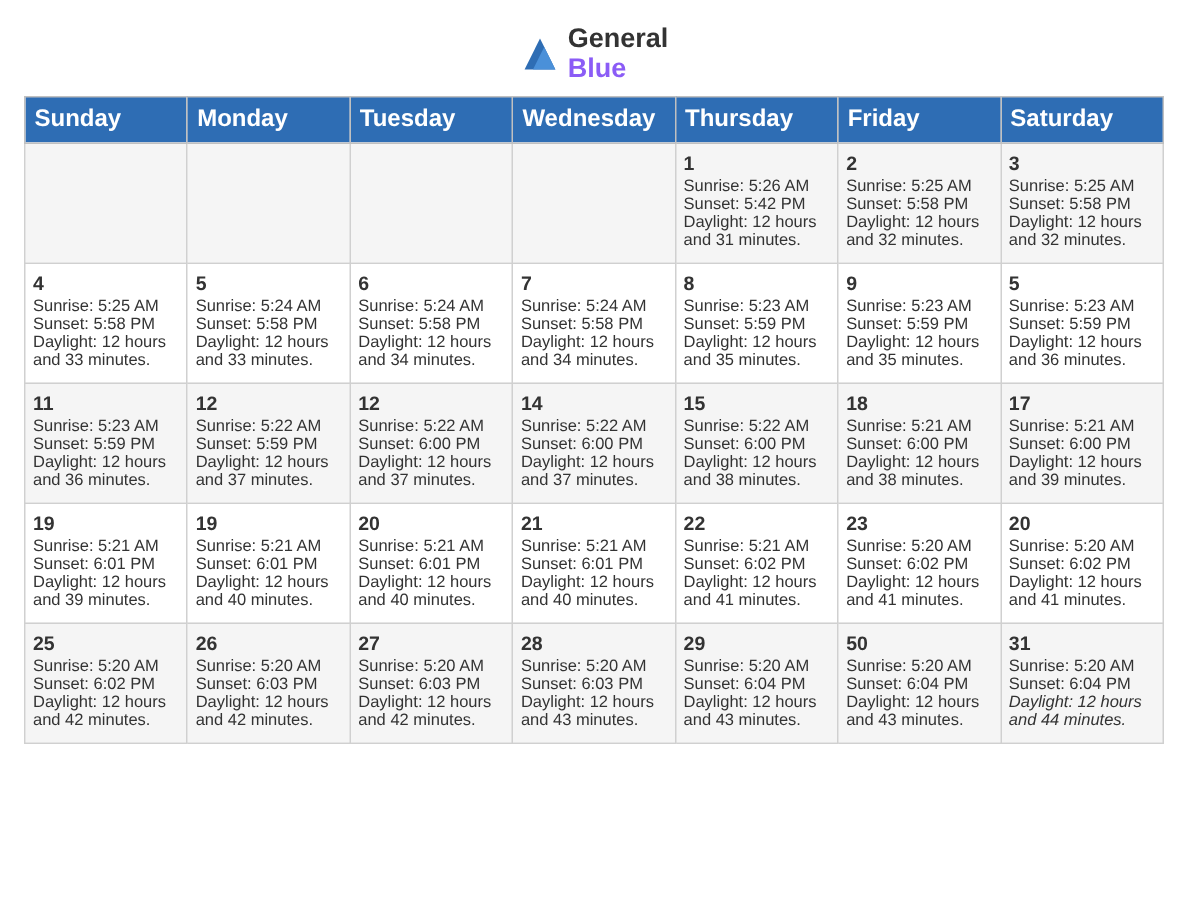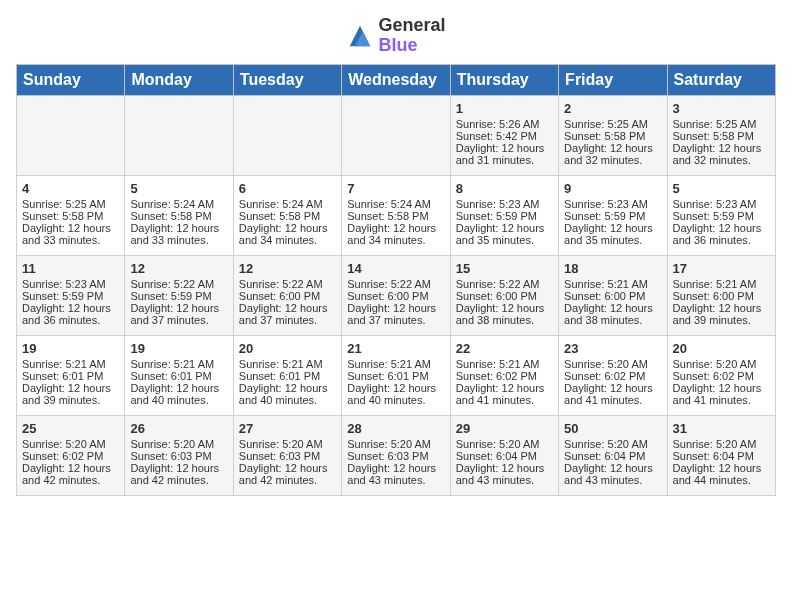--- a/index.html
+++ b/index.html
@@ -309,17 +309,17 @@
         <td>
           <span class="day-number">50</span>
           <span style="display: block;">Sunrise: 5:20 AM</span>
           <span style="display: block;">Sunset: 6:04 PM</span>
           <span style="display: block;">Daylight: 12 hours and 43 minutes.</span>
         </td>
         <td>
           <span class="day-number">31</span>
           <span style="display: block;">Sunrise: 5:20 AM</span>
           <span style="display: block;">Sunset: 6:04 PM</span>
-          <span style="display: block;">Daylight: 12 hours and 44 minutes.</span>
+          <span style="display: block; font-style: italic;">Daylight: 12 hours and 44 minutes.</span>
         </td>
       </tr>
     </tbody>
 </table>
 
 </body></html>

